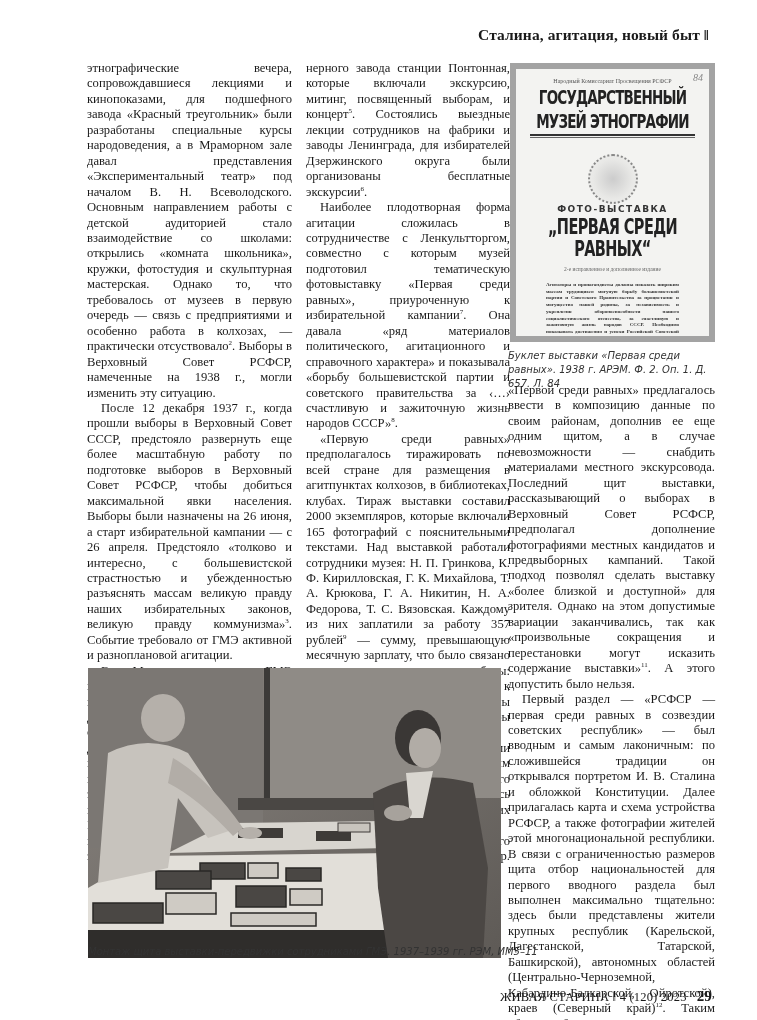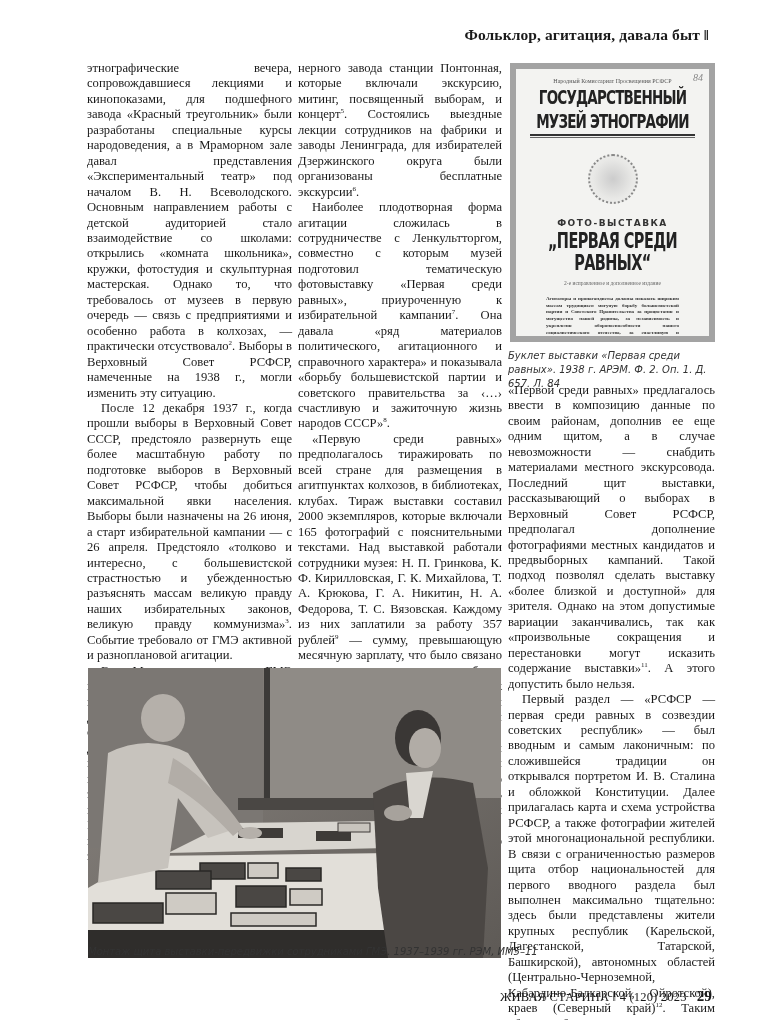--- a/index.html
+++ b/index.html
@@ -3,42 +3,42 @@
 <meta charset="utf-8">
 <style>
   html, body { margin:0; padding:0; background:#fff; }
   body { width:757px; height:1020px; position:relative; overflow:hidden; font-family:"Liberation Serif","DejaVu Serif",serif; color:#1a1a1a; }
   .header { position:absolute; top:26px; right:48px; font-size:15.5px; font-weight:bold; letter-spacing:0.1px; }
   .col { position:absolute; font-size:12.6px; line-height:15.45px; text-align:justify; hyphens:manual; }
   .col p { margin:0; }
   .col p.ind { text-indent:14px; }
   sup { font-size:7px; line-height:0; vertical-align:super; }
   #col1 { left:87px; top:61px; width:205px; }
-  #col2 { left:298px; top:61px; width:204px; }
+  #col2 { left:306px; top:61px; width:204px; }
   #col3 { left:508px; top:383px; width:207px; }
   .booklet { position:absolute; left:510px; top:63px; width:205px; height:279px; background:#f3f3f1; border:6px solid #a3a3a3; box-sizing:border-box; overflow:hidden; }
   .bk-top { text-align:center; font-size:6px; color:#555; margin-top:9px; }
   .bk-museum { text-align:center; font-family:"DejaVu Sans","Liberation Sans",sans-serif; font-weight:bold; font-size:13.5px; letter-spacing:-0.8px; color:#222; transform:scaleY(1.5); margin-top:8px; }
   .bk-rule { margin:10px 14px 0; border-top:2px solid #333; border-bottom:1px solid #666; height:1px; }
   .bk-emblem { width:46px; height:46px; margin:16px auto 0; border-radius:50%; border:2px dotted #888; background:radial-gradient(circle,#ccc 0,#e8e8e6 60%,#f3f3f1 100%); }
-  .bk-sub { text-align:center; font-family:"DejaVu Sans",sans-serif; font-weight:bold; font-size:9px; letter-spacing:1.5px; color:#333; margin-top:14px; }
+  .bk-sub { text-align:center; font-family:"DejaVu Sans",sans-serif; font-weight:bold; font-size:9px; letter-spacing:1.5px; color:#333; }
   .bk-title { text-align:center; font-family:"DejaVu Sans",sans-serif; font-weight:bold; font-size:14.5px; letter-spacing:-0.6px; color:#222; transform:scaleY(1.4); margin-top:8px; }
   .bk-ed { text-align:center; font-size:5.5px; color:#666; margin-top:12px; }
   .bk-body { margin:10px 30px 0; font-size:5px; line-height:6.7px; color:#333; text-align:justify; font-weight:bold; }
   .bk-num { position:absolute; top:3px; right:6px; font-size:10px; color:#888; font-style:italic; }
   .cap1 { position:absolute; left:508px; top:349px; width:212px; font-family:"DejaVu Sans","Liberation Sans",sans-serif; font-style:italic; font-size:10px; line-height:14px; color:#333; }
   .photo { position:absolute; left:88px; top:668px; width:413px; height:290px; background:#6e6a66; overflow:hidden; }
   .cap2 { position:absolute; left:88px; top:946px; width:420px; font-family:"DejaVu Sans","Liberation Sans",sans-serif; font-style:italic; font-size:10px; color:#333; white-space:nowrap; }
   .footer { position:absolute; top:988px; left:500px; font-size:12.5px; letter-spacing:0.2px; }
   .footer .pg { font-weight:bold; font-size:15px; margin-left:10px;text-align:center; }
 </style>
 </head>
 <body>
 
-<div class="header">Фольклор, агитация, давала быт ‖</div>
+<div class="header">Сталина, агитация, новый быт ‖</div>
 
 <div class="col" id="col1">
     <p><span>этнографические вечера, сопровождавшиеся лекциями и кинопоказами, для подшефного завода «Красный треугольник» были разработаны специальные курсы народоведения, а в Мраморном зале давал представления «Экспериментальный театр» под началом В. Н. Всеволодского. Основным направлением работы с детской аудиторией стало взаимодействие со школами: открылись «комната школьника», кружки, фотостудия и скульптурная мастерская. Однако то, что требовалось от музеев в первую очередь — связь с предприятиями и особенно работа в колхозах, — практически отсуствовало</span><sup>2</sup><span>. Выборы в Верховный Совет РСФСР, намеченные на 1938 г., могли изменить эту ситуацию.</span></p>
     <p class="ind"><span>После 12 декабря 1937 г., когда прошли выборы в Верховный Совет СССР, предстояло развернуть еще более масштабную работу по подготовке выборов в Верховный Совет РСФСР, чтобы добиться максимальной явки населения. Выборы были назначены на 26 июня, а старт избирательной кампании — с 26 апреля. Предстояло «толково и интересно, с большевистской страстностью и убежденностью разъяснять массам великую правду наших избирательных законов, великую правду коммунизма»</span><sup>3</sup><span>. Событие требовало от ГМЭ активной и разноплановой агитации.</span></p>
     <p class="ind"><span>В Мраморном зале ГМЭ проходили выборы по 72-му избирательному участку Дзержинского района Ленинграда, в связи с чем здание учреждения было должным образом подготовлено. В вестибюле расположилась выставка, посвященная истории РСФСР, во все экспозиции были включены материалы о кандидатах в депутаты</span><sup>4</sup><span>. Кроме того, музей провел несколько массовок для рабочих Кировского завода и Фа-</span></p>
   </div>
 <div class="col" id="col2">
     <p><span>нерного завода станции Понтонная, которые включали экскурсию, митинг, посвященный выборам, и концерт</span><sup>5</sup><span>. Состоялись выездные лекции сотрудников на фабрики и заводы Ленинграда, для избирателей Дзержинского округа были организованы бесплатные экскурсии</span><sup>6</sup><span>.</span></p>
     <p class="ind"><span>Наиболее плодотворная форма агитации сложилась в сотрудничестве с Ленкультторгом, совместно с которым музей подготовил тематическую фотовыставку «Первая среди равных», приуроченную к избирательной кампании</span><sup>7</sup><span>. Она давала «ряд материалов политического, агитационного и справочного характера» и показывала «борьбу большевистской партии и советского правительства за ‹…› счастливую и зажиточную жизнь народов СССР»</span><sup>8</sup><span>.</span></p>
     <p class="ind"><span>«Первую среди равных» предполагалось тиражировать по всей стране для размещения в агитпунктах колхозов, в библиотеках, клубах. Тираж выставки составил 2000 экземпляров, которые включали 165 фотографий с пояснительными текстами. Над выставкой работали сотрудники музея: Н. П. Гринкова, К. Ф. Кирилловская, Г. К. Михайлова, Т. А. Крюкова, Г. А. Никитин, Н. А. Федорова, Т. С. Вязовская. Каждому из них заплатили за работу 357 рублей</span><sup>9</sup><span> — сумму, превышающую месячную зарплату, что было связано со сжатыми сроками работы: выставка, методическое пособие к ней, проспект были подготовлены менее чем за три недели, чтобы успеть к знаменательной дате</span><sup>10</sup><span>.</span></p>

